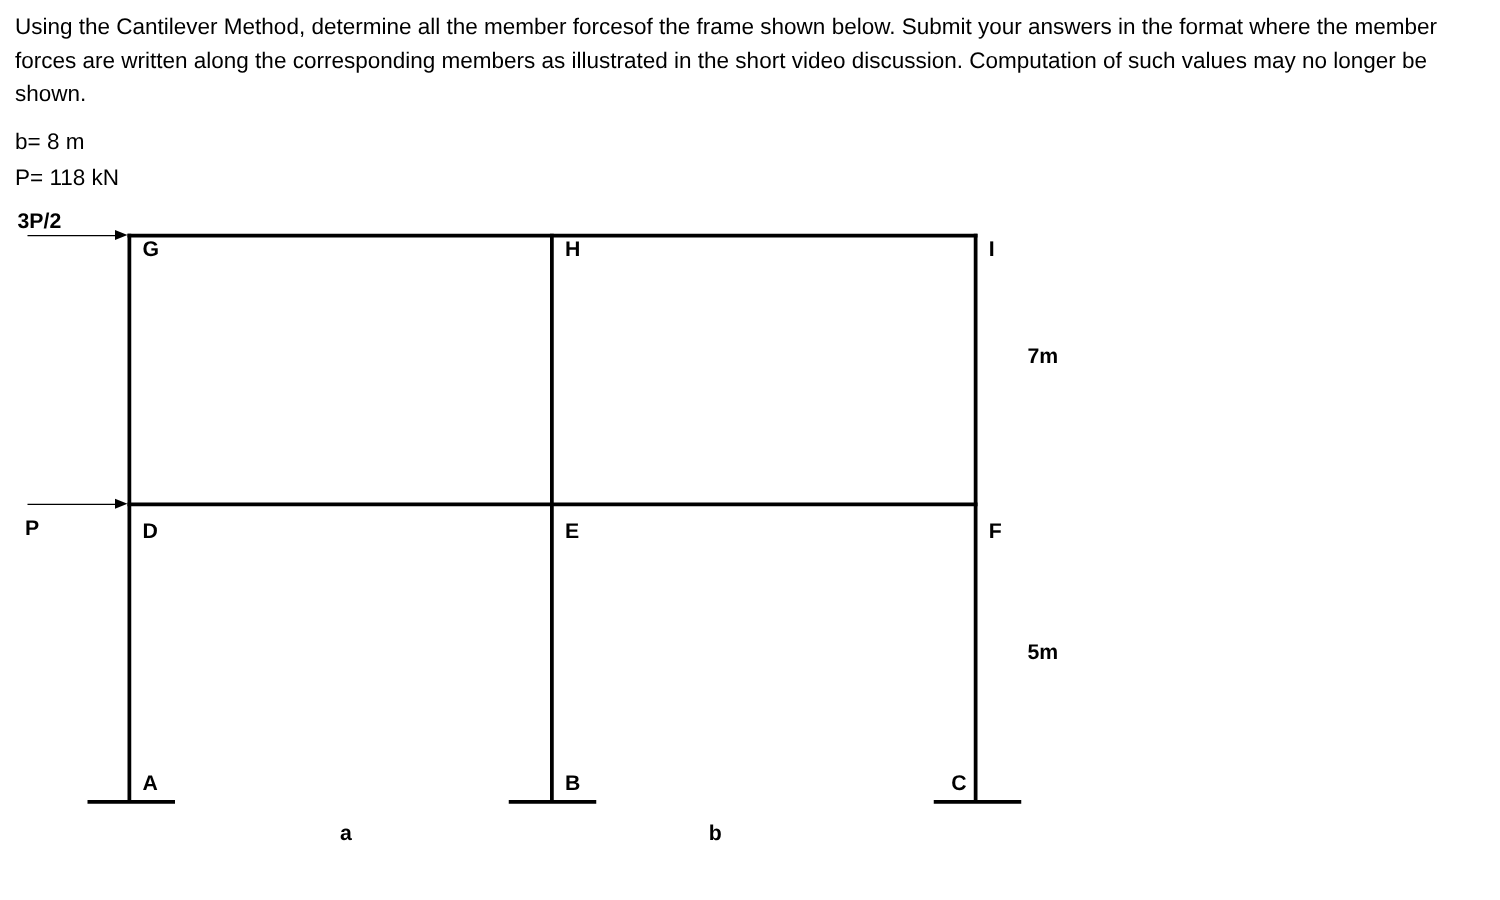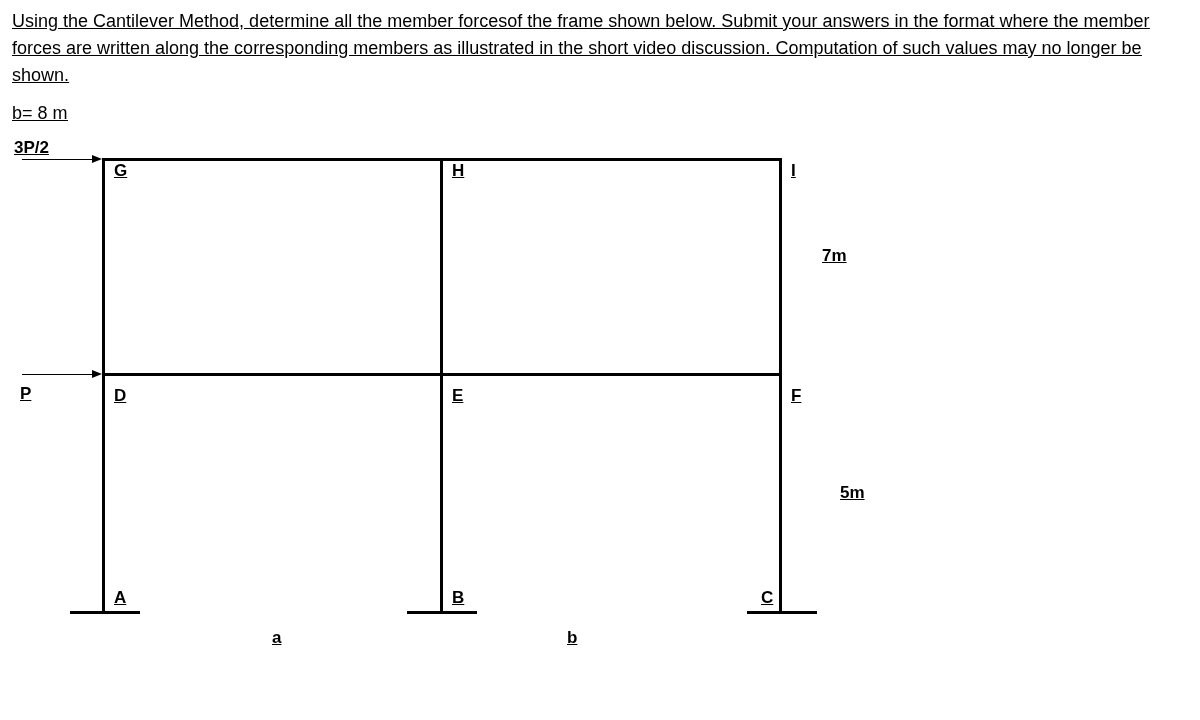--- a/index.html
+++ b/index.html
@@ -1,19 +1,18 @@
 <!DOCTYPE html>
 <html><head>
   <meta charset="utf-8">
   <style>
     * {
       margin: 0;
       padding: 0;
       box-sizing: border-box;
-      text-decoration: underline;
     }
     body {
       font-family: Arial, sans-serif;
       font-size: 18px;
       color: #000;
       background: #fff;
       padding: 8px 12px;
       width: 1200px;
       height: 720px;
       position: relative;
@@ -76,20 +75,21 @@
       font-weight: bold;
     }
   </style>
 </head>
 <body>
 
 <div class="problem-text">Using the Cantilever Method, determine all the member forcesof the frame shown below. Submit your answers in the format where the member forces are written along the corresponding members as illustrated in the short video discussion. Computation of such values may no longer be shown.</div>
 
 <div class="params">
   <div class="param-line">b= 8 m</div>
+  <div class="param-line">P= 118 kN</div>
 </div>
 
 <div class="diagram">
 
   <div class="hline" style="left:90px; top:10px; width:680px;"></div>
 
   <div class="hline" style="left:90px; top:225px; width:680px;"></div>
 
   <div class="vline" style="left:90px; top:10px; height:455px;"></div>
 
@@ -118,15 +118,15 @@
   <div class="label" style="left:749px; top:440px;">C</div>
 
   <div class="support-line" style="left:58px; top:463px; width:70px;"></div>
   <div class="support-line" style="left:395px; top:463px; width:70px;"></div>
   <div class="support-line" style="left:735px; top:463px; width:70px;"></div>
 
   <div class="label" style="left:260px; top:480px;">a</div>
   <div class="label" style="left:555px; top:480px;">b</div>
 
   <div class="dim-label" style="left:810px; top:98px;">7m</div>
-  <div class="dim-label" style="left:828px; top:335px;">5m</div>
+  <div class="dim-label" style="left:810px; top:335px;">5m</div>
 
 </div>
 
 </body></html>

